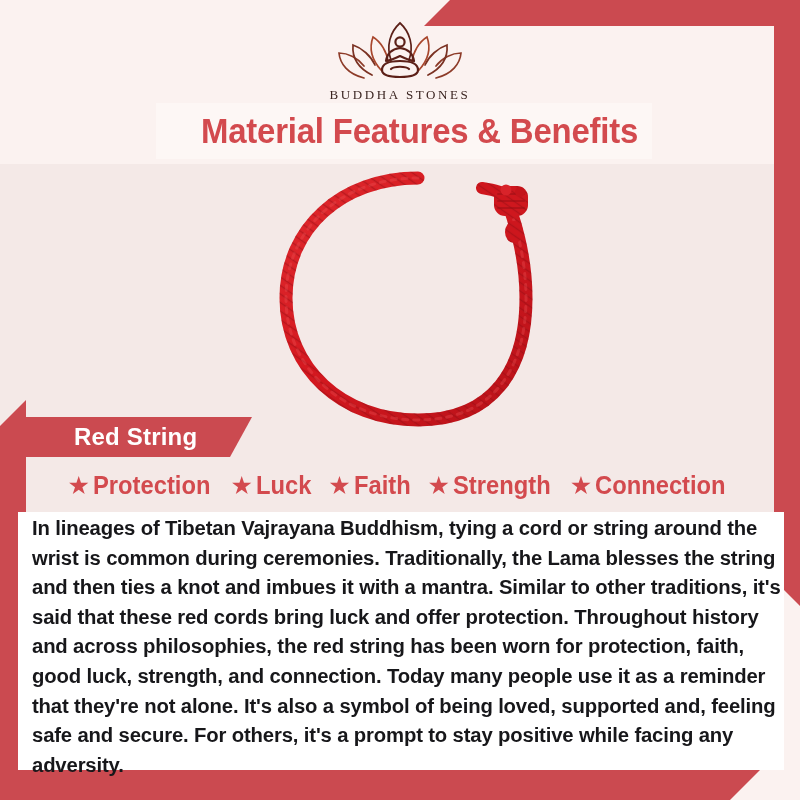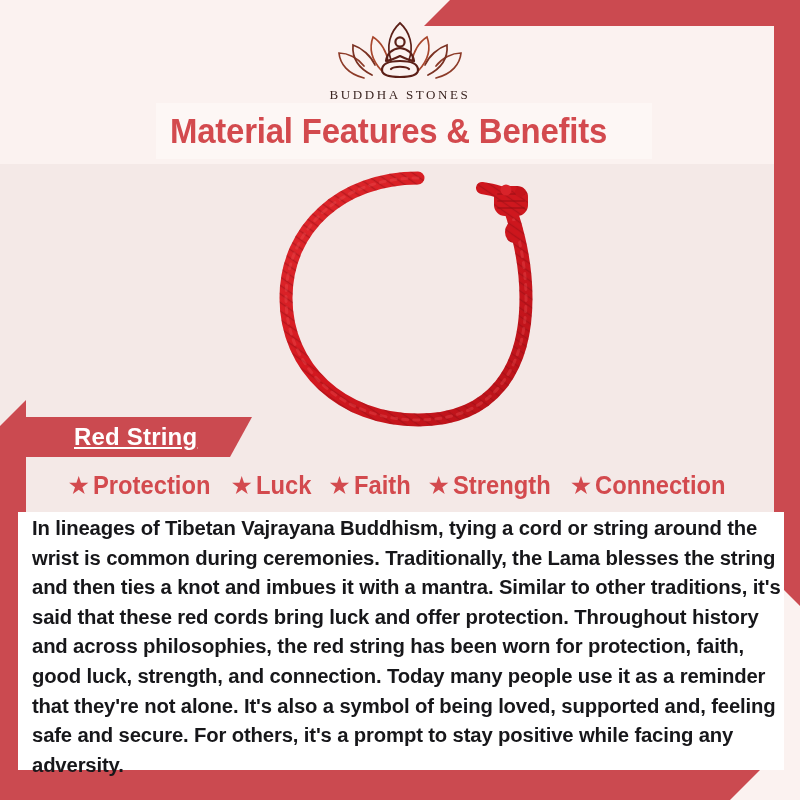--- a/index.html
+++ b/index.html
@@ -48,21 +48,21 @@
     margin-top:5px;
     font-family:"Liberation Serif", serif;
     font-size:13px;letter-spacing:2.6px;font-weight:400;
     color:#3a2420;
   }
 
   
   .title-box{
     position:absolute;left:156px;top:103px;width:496px;height:56px;
     background:#fdf7f5;
-    display:flex;align-items:center;justify-content:flex-start;
+    display:flex;align-items:center;justify-content:flex-end;
   }
   .title-text{
     font-family:"Liberation Sans Narrow","Liberation Sans",sans-serif;
     font-weight:700;font-size:35px;letter-spacing:-0.2px;
     color:#d34a4e;white-space:nowrap;
     transform:scaleX(0.94);transform-origin:center;
   }
 
   
   .product{position:absolute;left:268px;top:170px;width:300px;height:262px;}
@@ -73,21 +73,20 @@
     position:absolute;left:22px;top:417px;width:230px;height:40px;
     background:#cb4a50;
     clip-path:polygon(0 0,100% 0,calc(100% - 22px) 100%,0 100%);
     display:flex;align-items:center;
   }
   .ribbon-text{
     margin-left:52px;
     font-family:"Liberation Sans Narrow","Liberation Sans",sans-serif;
     font-weight:700;font-size:24px;color:#ffffff;letter-spacing:0.2px;
     white-space:nowrap;
-    text-decoration:underline;
   }
 
   
   .benefits{
     position:absolute;left:0;top:465px;width:800px;height:40px;
     display:flex;align-items:center;justify-content:center;
     gap:0px;
   }
   .benefit{
     display:flex;align-items:center;white-space:nowrap;

